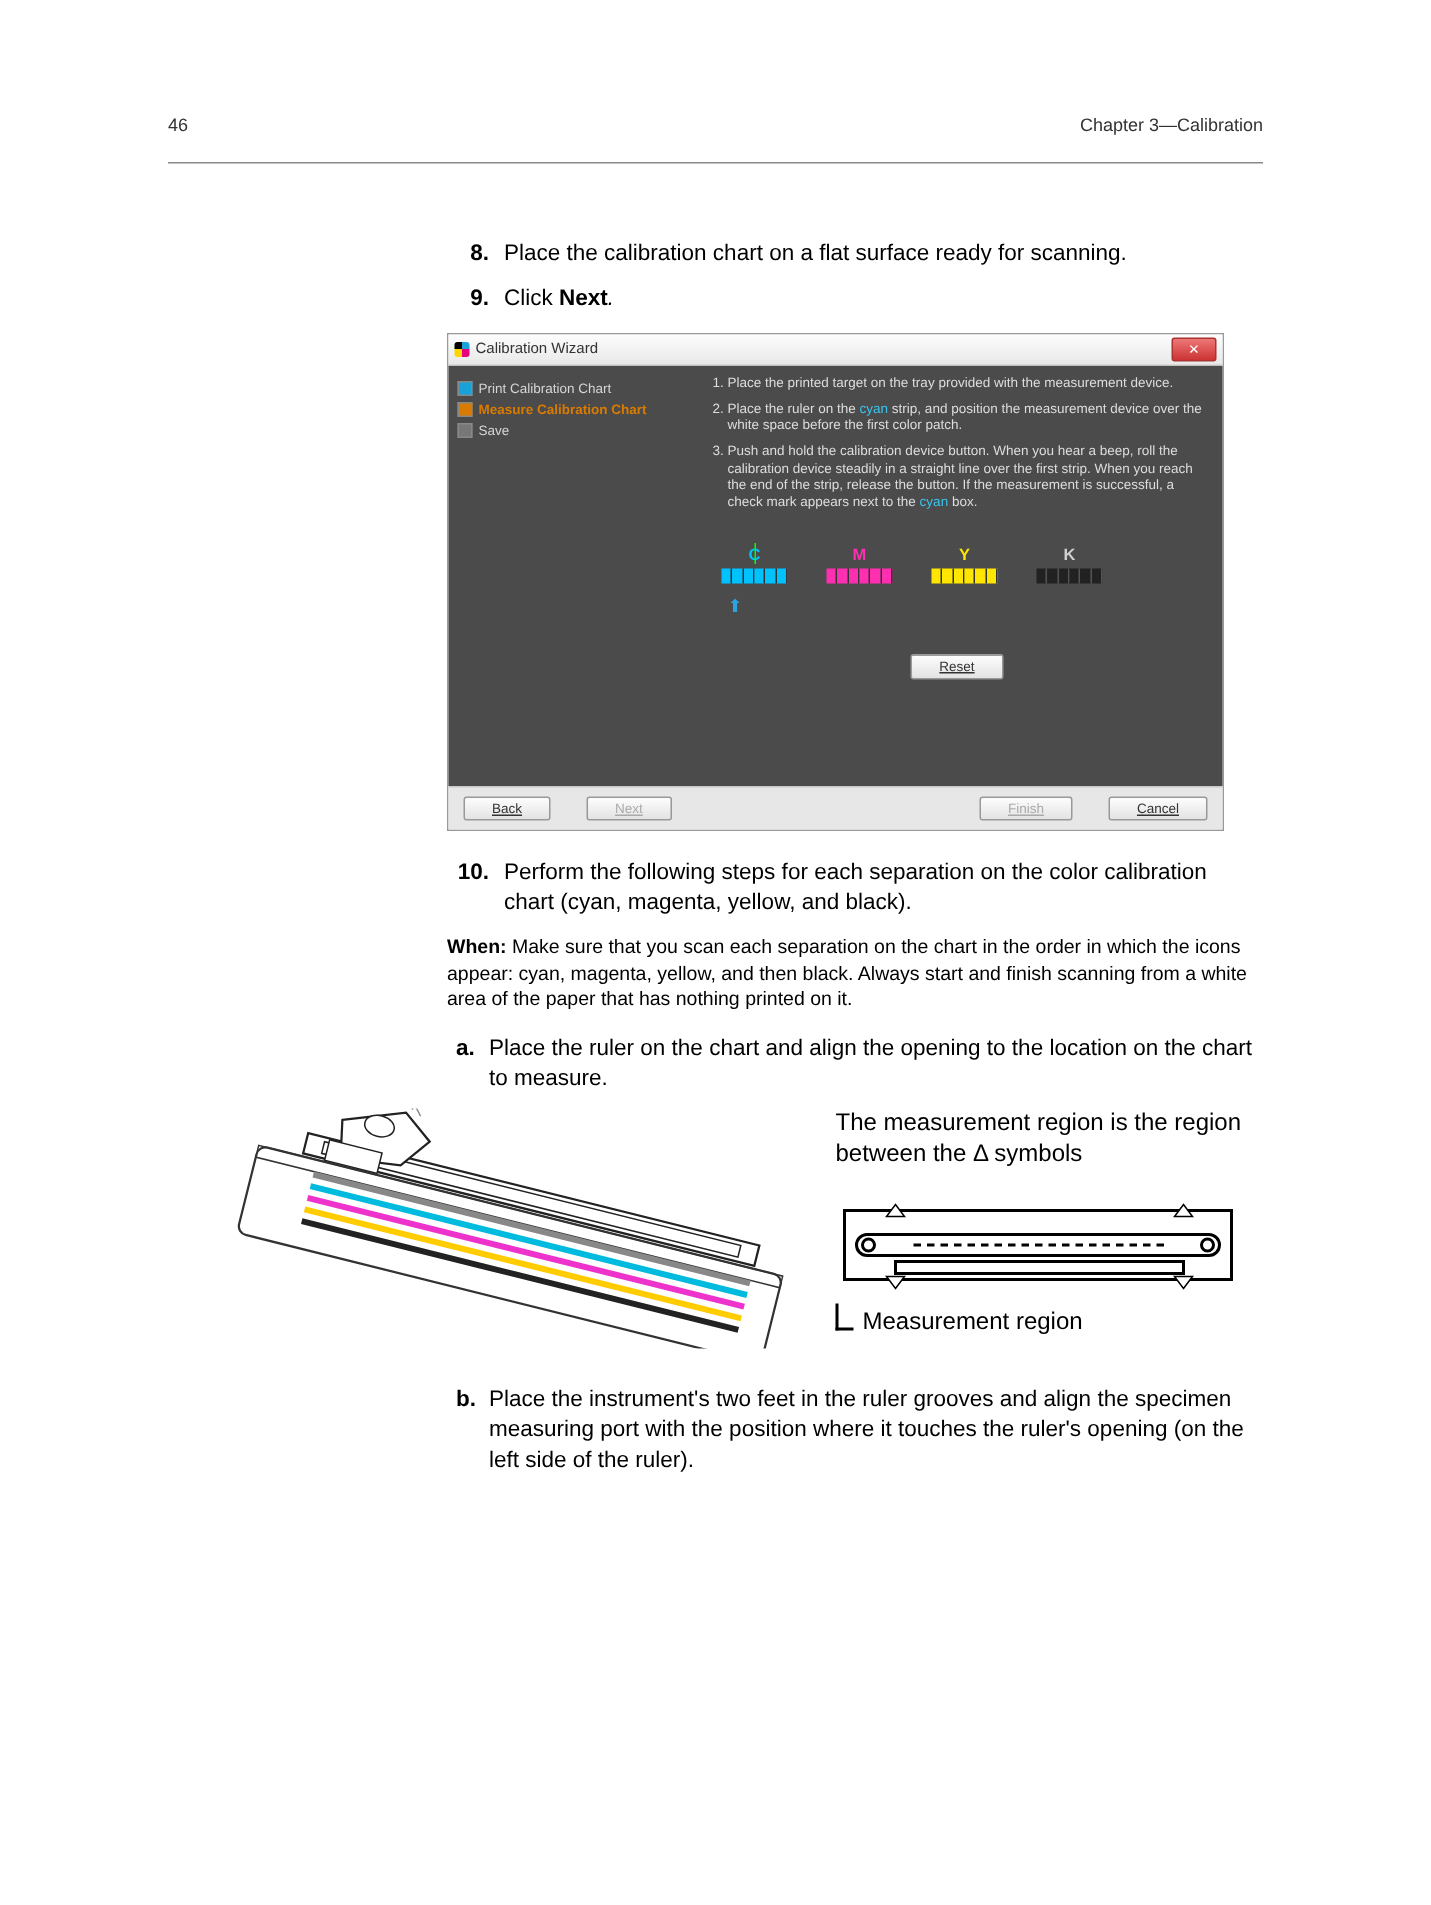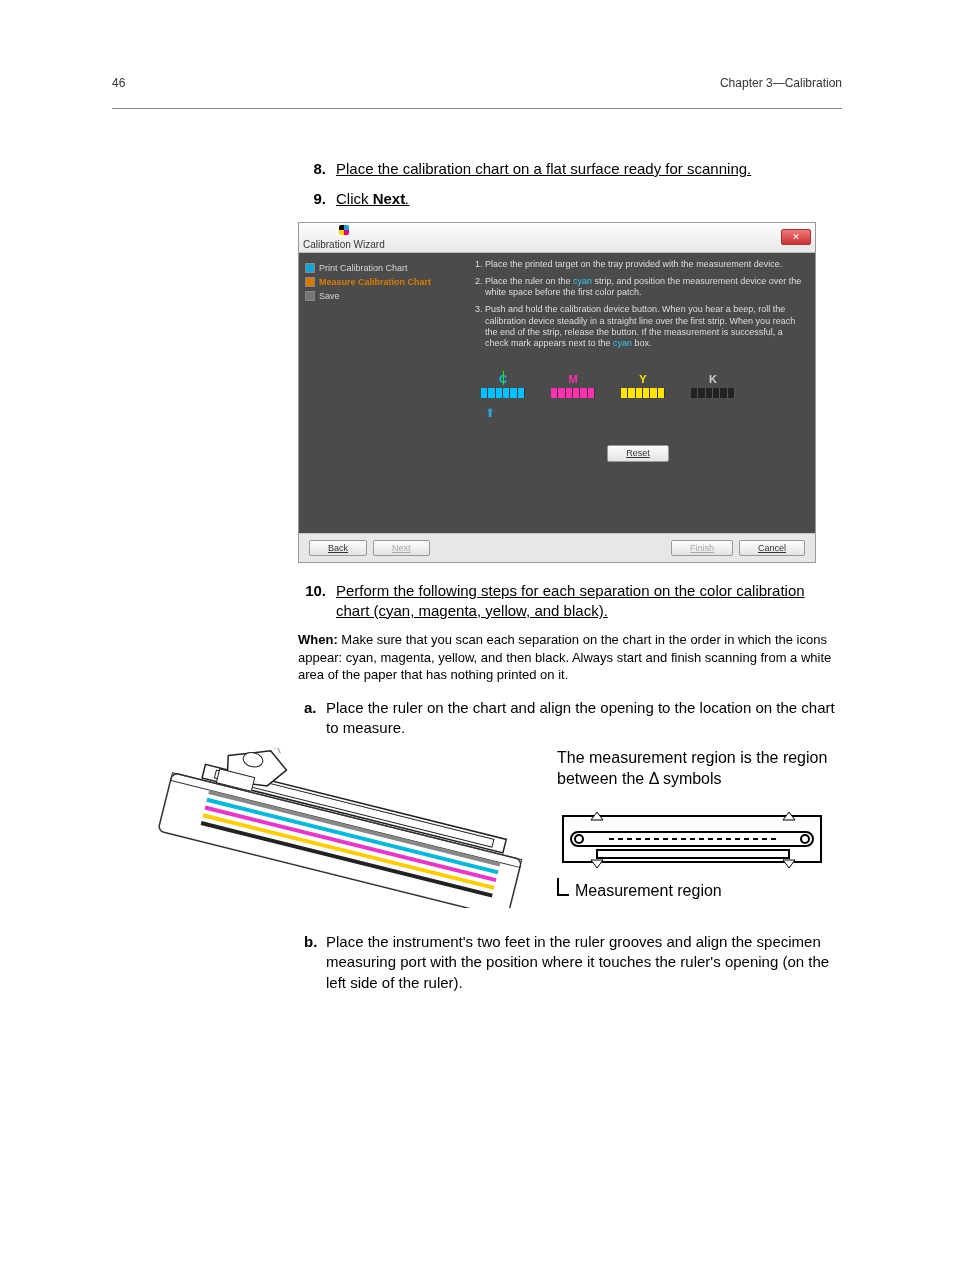--- a/index.html
+++ b/index.html
@@ -34,42 +34,42 @@
     margin-bottom: 10px;
     font-size: 15px;
     line-height: 1.35;
   }
   .step-num {
     min-width: 28px;
     font-weight: bold;
     text-align: right;
     padding-right: 10px;
   }
-  .step-body { flex: 1; text-decoration: underline; }
+  .step-body { flex: 1; }
   .bold { font-weight: bold; }
   .italic { font-style: italic; }
   .wizard {
     margin: 12px 0 18px 0;
     border: 1px solid #999;
     background: #fff;
     width: 516px;
     font-size: 9px;
     color: #222;
   }
   .wizard-titlebar {
     background: linear-gradient(#fdfdfd,#e8e8e8);
     border-bottom: 1px solid #c0c0c0;
     display: flex;
     justify-content: space-between;
     align-items: center;
     padding: 2px 4px;
     font-size: 10px;
     color: #333;
   }
-  .wizard-titlebar-left { display:flex; align-items:center; gap:4px;flex-direction:column; }
+  .wizard-titlebar-left { display:flex; align-items:center; gap:4px; }
   .wiz-app-icon {
     width:10px; height:10px; display:inline-block; background:conic-gradient(#19a2d8 0 25%, #e6007e 0 50%, #ffd500 0 75%, #000 0 100%); border-radius:2px;
   }
   .close-btn {
     width:28px;height:14px;border:1px solid #a33;background:linear-gradient(#e77,#c33);border-radius:2px;color:#fff;display:flex;align-items:center;justify-content:center;font-size:9px;cursor:pointer;
   }
   .wizard-body {
     display:flex;
     background:#4b4b4b;
     min-height:280px;
@@ -117,21 +117,21 @@
   .wiz-btn {
     background:linear-gradient(#fdfdfd,#e3e3e3);
     border:1px solid #999;border-radius:2px;
     padding:2px 18px;font-size:9px;color:#333;cursor:pointer;text-decoration:underline;
   }
   .wiz-btn.disabled {color:#aaa;cursor:default;}
   .wizard-footer {
     background:#e7e7e7;border-top:1px solid #c8c8c8;
     display:flex;justify-content:space-between;padding:6px 10px;
   }
-  .wizard-footer .left, .wizard-footer .right{display:flex;gap:6px;}
+  .wizard-footer .left, .wizard-footer .right{display:flex;gap:24px;}
   .note { font-size:13px;line-height:1.35;margin:8px 0 14px; }
   .substep { display:flex;font-size:15px;line-height:1.35;margin-left:6px;margin-bottom:10px;}
   .substep .ss-num {min-width:22px;font-weight:bold;}
   .illus-wrap {
     display:flex;gap:1px;margin-left:-186px;margin-top:10px;margin-bottom:24px;
   }
   .illus-left {
     width:444px;height:160px;border:0;position:relative;
     background:
       linear-gradient(155deg,#fff 0 40px,transparent 40px),

